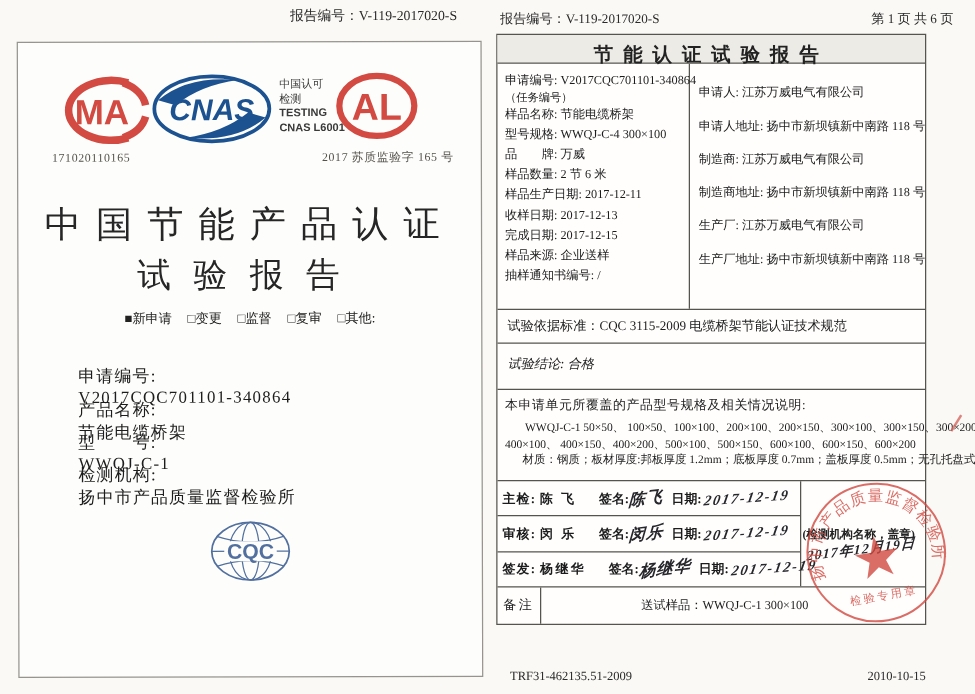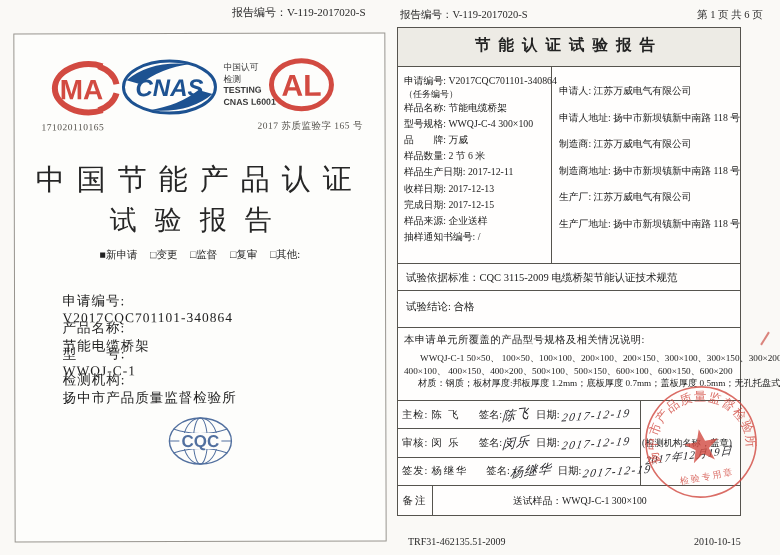--- a/index.html
+++ b/index.html
@@ -23,37 +23,37 @@
   .title2{position:absolute;left:0;top:168px;width:100%;text-align:center;
     font-size:27px;letter-spacing:18px;color:#262626;}
   .checkrow{position:absolute;left:0;top:214px;width:100%;text-align:center;
     font-size:10.5px;color:#222;}
   .checkrow span{margin:0 5px;}
   .lfield{position:absolute;left:30px;font-size:13.5px;color:#1d1d1d;letter-spacing:1px;white-space:pre;}
   
   .rp-head{font-size:10.5px;color:#2a2a2a;}
   .rtable{position:absolute;left:397px;top:27px;width:344px;background:#fffefd;
     border:1.5px solid #56544e;box-sizing:border-box;}
-  .thead{height:38px;background:#edebe5;text-align:center;line-height:33px;
+  .thead{height:22px;background:#edebe5;text-align:center;line-height:33px;
     font-size:15.5px;font-weight:bold;letter-spacing:8px;color:#222;}
   .sect{border-top:1px solid #56544e;box-sizing:border-box;}
   .info-sec{display:flex;height:197px;}
   .info-left{width:154px;border-right:1px solid #56544e;box-sizing:border-box;padding:6px 5px 0 6px;}
   .info-left .ln{font-size:9.8px;line-height:16.1px;white-space:nowrap;}
   .info-left .ln-sub{font-size:9px;line-height:11px;}
   .info-right{flex:1;padding:11px 0 0 7px;}
   .info-right .ln{font-size:9.8px;line-height:26.6px;white-space:nowrap;}
   .standard-row{height:27px;font-size:10.5px;line-height:27px;padding-left:8px;white-space:nowrap;}
-  .conclusion-row{height:37px;font-size:10.5px;padding:9px 0 0 8px;}
+  .conclusion-row{height:37px;font-size:10.5px;padding:9px 0 0 8px;font-style:italic;}
   .coverage-row{height:73px;font-size:10px;padding:5px 4px 0 6px;}
   .cov-title{font-size:10.3px;margin-bottom:5px;letter-spacing:.5px;}
   .cov-l1{padding-left:16px;font-size:9.2px;line-height:12.6px;white-space:nowrap;}
   .cov-l2{padding-left:0px;font-size:9.2px;line-height:12.6px;white-space:nowrap;}
   .cov-l3{padding-left:14px;font-size:9.2px;line-height:13.5px;white-space:nowrap;}
-  .sig-sec{display:flex;height:85px;}
+  .sig-sec{display:flex;height:85px;font-weight:bold;}
   .sig-left{width:243px;border-right:1px solid #56544e;box-sizing:border-box;display:flex;flex-direction:column;}
   .sig-row{flex:1;display:flex;align-items:center;padding:0 4px;font-size:10.3px;white-space:nowrap;}
   .sig-row + .sig-row{border-top:1px solid #56544e;}
   .sig-row .role{letter-spacing:1px;}
   .sig-row .nm{margin:0 18px 0 3px;letter-spacing:2px;}
   .hand{display:inline-block;font-style:italic;color:#26262b;
     transform:rotate(-7deg) skewX(-10deg);font-size:13px;letter-spacing:1px;}
   .hand-date{display:inline-block;font-style:italic;color:#26262b;
     transform:rotate(-4deg) skewX(-14deg);font-size:11.5px;letter-spacing:1.5px;margin-left:2px;}
   .sig-stamp-cell{flex:1;position:relative;}

